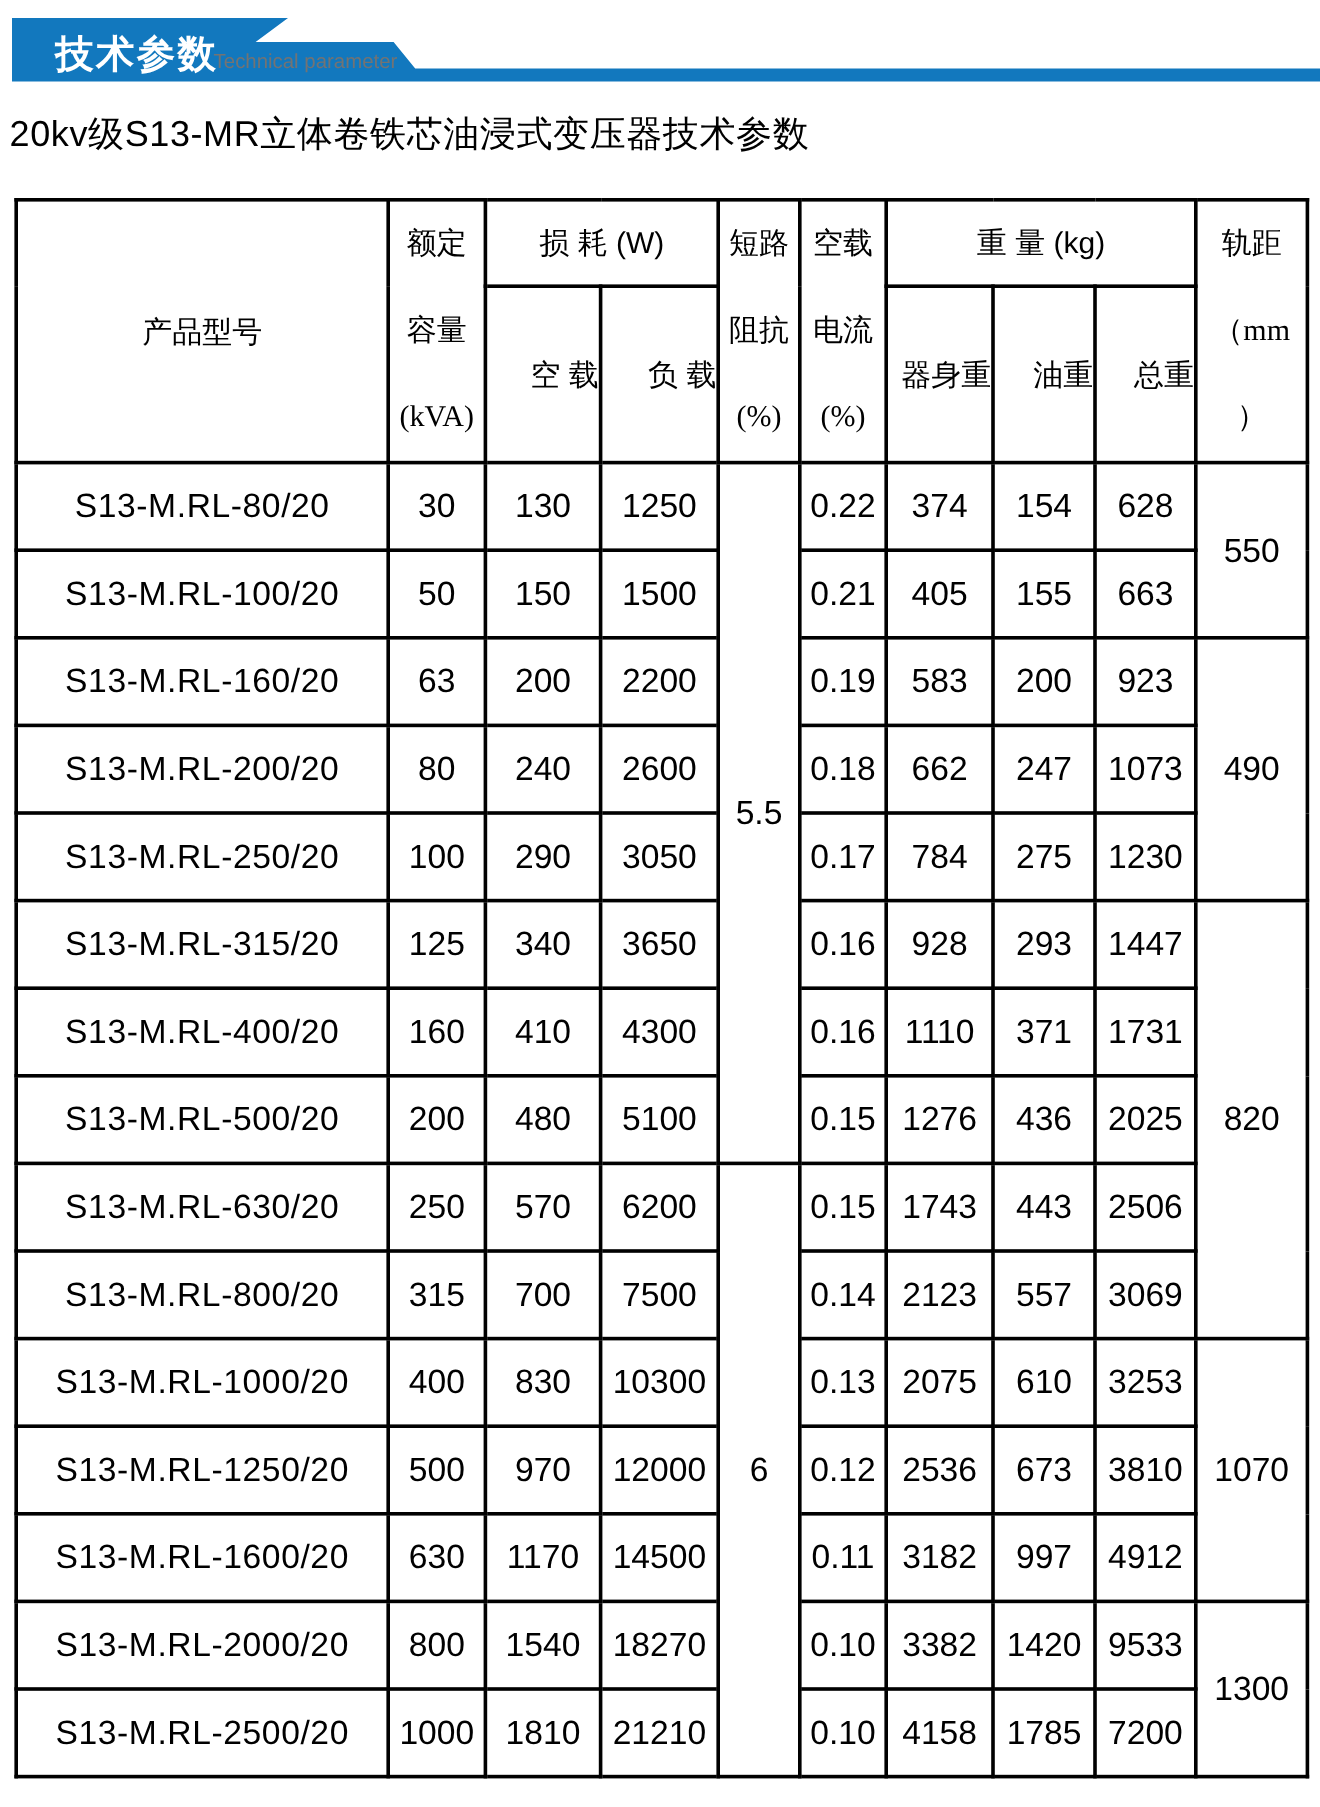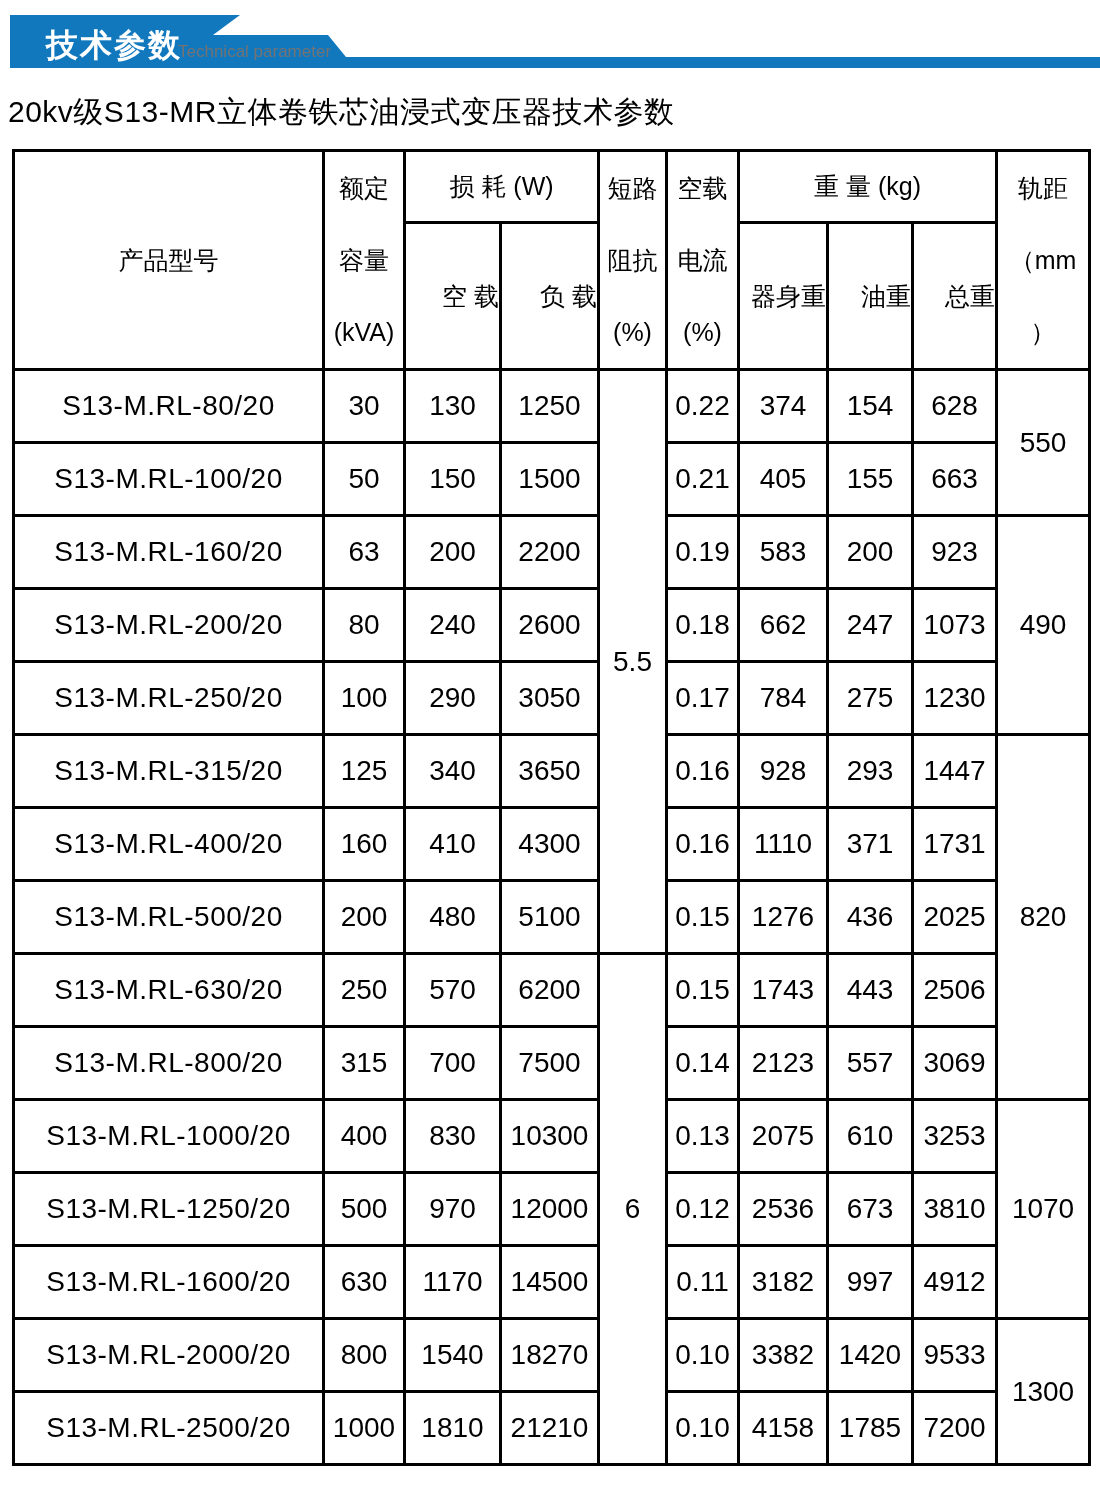--- a/index.html
+++ b/index.html
@@ -13,39 +13,39 @@
   .banner-cn {
     position:absolute; left:46px; top:24px;
     font-size:32px; font-weight:bold; color:#fff; letter-spacing:2px;
     white-space:nowrap;
   }
   .banner-en {
     position:absolute; left:178px; top:42px;
     font-size:17px; color:#737373; white-space:nowrap;
   }
   .page-title {
-    margin:20px 0 16px 8px;
+    margin:20px 0 32px 8px;
     font-size:30px; color:#000; letter-spacing:0.5px;
     white-space:nowrap;
   }
   table.spec {
     border-collapse:collapse; table-layout:fixed;
     width:1076px; margin-left:12px;
     text-align:center; font-size:28px;
   }
   .spec th, .spec td {
     border:3px solid #000; padding:0;
     font-weight:normal; vertical-align:middle;
     overflow:hidden; white-space:nowrap;
   }
   .spec th { font-size:25px; }
   tr.h1 { height:71px; }
   tr.h2 { height:144px;text-align:right; }
   tr.dr { height:73px; }
-  .stack span { display:block; line-height:72px; }
+  .stack span { display:block; line-height:72px;font-family:Liberation Serif, serif; }
   td.model { font-size:28px; letter-spacing:0.5px; }
 </style>
 </head>
 <body>
 
 <div class="banner">
   <svg width="1100" height="72" viewBox="0 0 1100 72">
     <polygon points="10,15 240,15 213,35 328,35 346,57 1100,57 1100,68 10,68" fill="#1278be"></polygon>
   </svg>
   <span class="banner-cn">技术参数</span>

